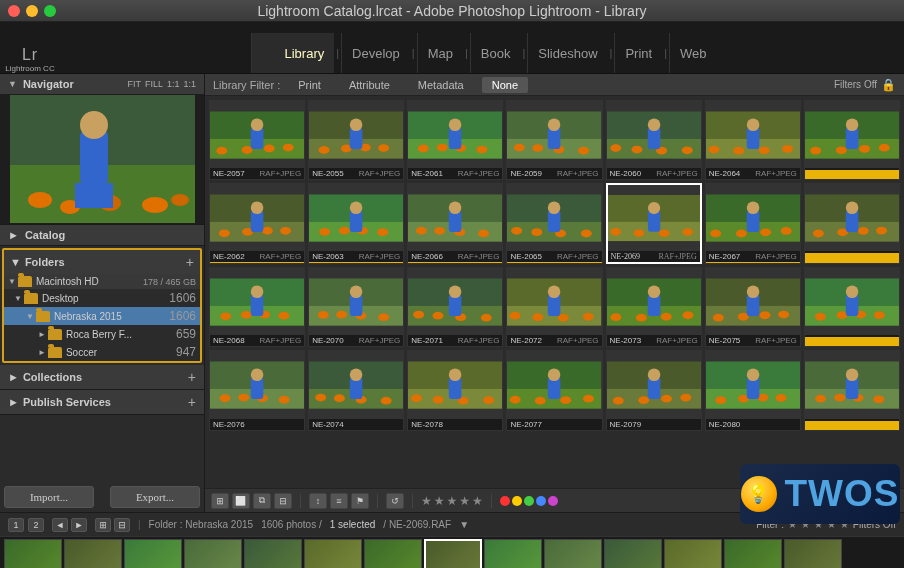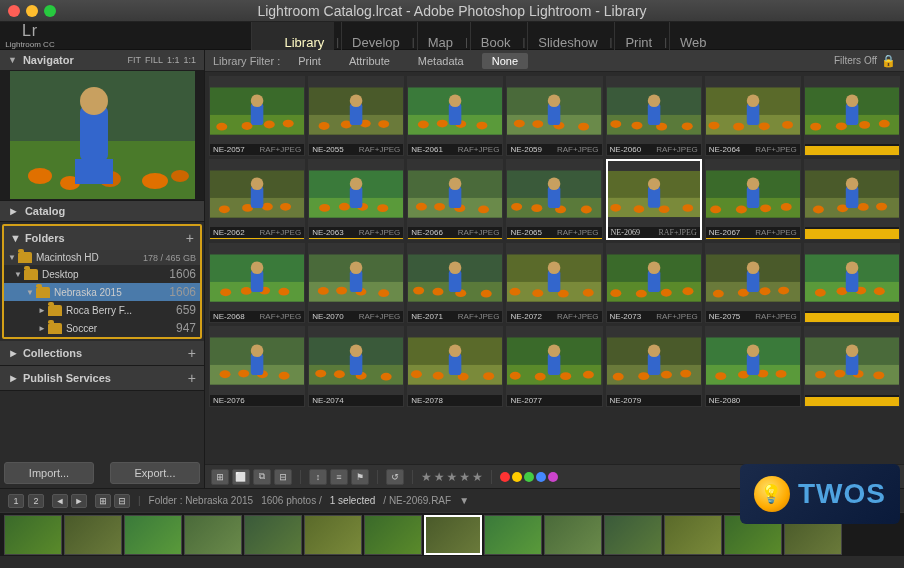--- a/index.html
+++ b/index.html
@@ -13,22 +13,22 @@
     }
     #titlebar .traffic-lights { position: absolute; left: 8px; display: flex; gap: 6px; }
     .tl { width: 12px; height: 12px; border-radius: 50%; }
     .tl.red { background: #ff5f56; }
     .tl.yellow { background: #ffbd2e; }
     .tl.green { background: #27c93f; }
     #titlebar .title { font-size: 14px; color: #ccc; }
 
     
     #topnav {
-      width: 100%; height: 28px; background: #1a1a1a;
-      display: flex; align-items: flex-start;
+      width: 100%; height: 52px; background: #1a1a1a;
+      display: flex; align-items: flex-end;
       border-bottom: 1px solid #111;
     }
     #lr-logo { width: 60px; display: flex; align-items: center; justify-content: center; flex-direction: column; }
     #lr-logo .adobe { font-size: 8px; color: #aaa; }
     #lr-logo .lr { font-size: 16px; color: #aaa; font-weight: 300; letter-spacing: 1px; }
     #nav-tabs { flex: 1; display: flex; justify-content: center; align-items: center; gap: 0; }
     .nav-tab { padding: 0 10px; height: 40px; display: flex; align-items: center; color: #999; font-size: 13px; cursor: pointer; border-left: 1px solid #333; }
     .nav-tab:first-child { border-left: none; }
     .nav-sep { color: #555; padding: 0 2px; }
 
@@ -78,21 +78,21 @@
     #collections-section { border-bottom: 1px solid #1a1a1a; }
     #collections-header { background: #3a3a3a; padding: 4px 8px; display: flex; align-items: center; gap: 4px; cursor: pointer; }
     #collections-title { font-size: 11px; color: #ccc; font-weight: bold; flex: 1; }
 
     
     #publish-section { border-bottom: 1px solid #1a1a1a; }
     #publish-header { background: #3a3a3a; padding: 4px 8px; display: flex; align-items: center; gap: 4px; cursor: pointer; }
     #publish-title { font-size: 11px; color: #ccc; font-weight: bold; flex: 1; }
 
     
-    #panel-buttons { display: flex; gap: 16px; padding: 4px; background: #2b2b2b; margin-top: auto; }
+    #panel-buttons { display: flex; gap: 16px; padding: 4px; background: #2b2b2b; margin-top: auto; font-family: Liberation Serif, serif; }
     .panel-btn { flex: 1; background: #4a4a4a; border: 1px solid #555; color: #ccc; padding: 4px 8px; font-size: 11px; cursor: pointer; text-align: center; border-radius: 3px; }
 
     
     #content-area { flex: 1; display: flex; flex-direction: column; background: #2b2b2b; overflow: hidden; }
 
     
     #filter-bar { height: 22px; background: #3a3a3a; display: flex; align-items: center; padding: 0 8px; gap: 8px; border-bottom: 1px solid #222; }
     #filter-label { color: #aaa; font-size: 11px; }
     .filter-tab { padding: 2px 10px; font-size: 11px; color: #bbb; cursor: pointer; }
     .filter-tab.active { background: #555; color: #fff; border-radius: 2px; }
@@ -134,21 +134,21 @@
     #statusbar { height: 24px; background: #2b2b2b; border-top: 1px solid #1a1a1a; display: flex; align-items: center; padding: 0 8px; gap: 8px; font-size: 10px; color: #999; }
     .page-nav { display: flex; gap: 4px; align-items: center; }
     .page-btn { width: 16px; height: 14px; background: #444; border: 1px solid #555; color: #ccc; font-size: 9px; cursor: pointer; display: flex; align-items: center; justify-content: center; border-radius: 2px; }
     .status-sep { color: #555; }
     .filter-star { color: #888; font-size: 10px; }
     .filters-off { margin-left: auto; color: #aaa; font-size: 10px; display: flex; align-items: center; gap: 4px; }
 
     
     #twos-badge { position: absolute; bottom: 44px; right: 4px; width: 160px; height: 60px; background: linear-gradient(135deg, #1a2a4a, #0a1a3a); border-radius: 6px; display: flex; align-items: center; justify-content: center; gap: 8px; z-index: 100; }
     .twos-bulb { width: 36px; height: 36px; background: radial-gradient(circle at 40% 35%, #ffe066, #ffaa00 60%, #cc7700); border-radius: 50%; display: flex; align-items: center; justify-content: center; font-size: 18px; }
-    .twos-text { font-size: 28px; font-weight: bold; color: #4fa3e0; letter-spacing: 1px; }
+    .twos-text { font-size: 37px; font-weight: bold; color: #4fa3e0; letter-spacing: 1px; }
   </style>
 </head>
 <body>
 
 <div id="titlebar">
   <div class="traffic-lights">
     <div class="tl red"></div>
     <div class="tl yellow"></div>
     <div class="tl green"></div>
   </div>

